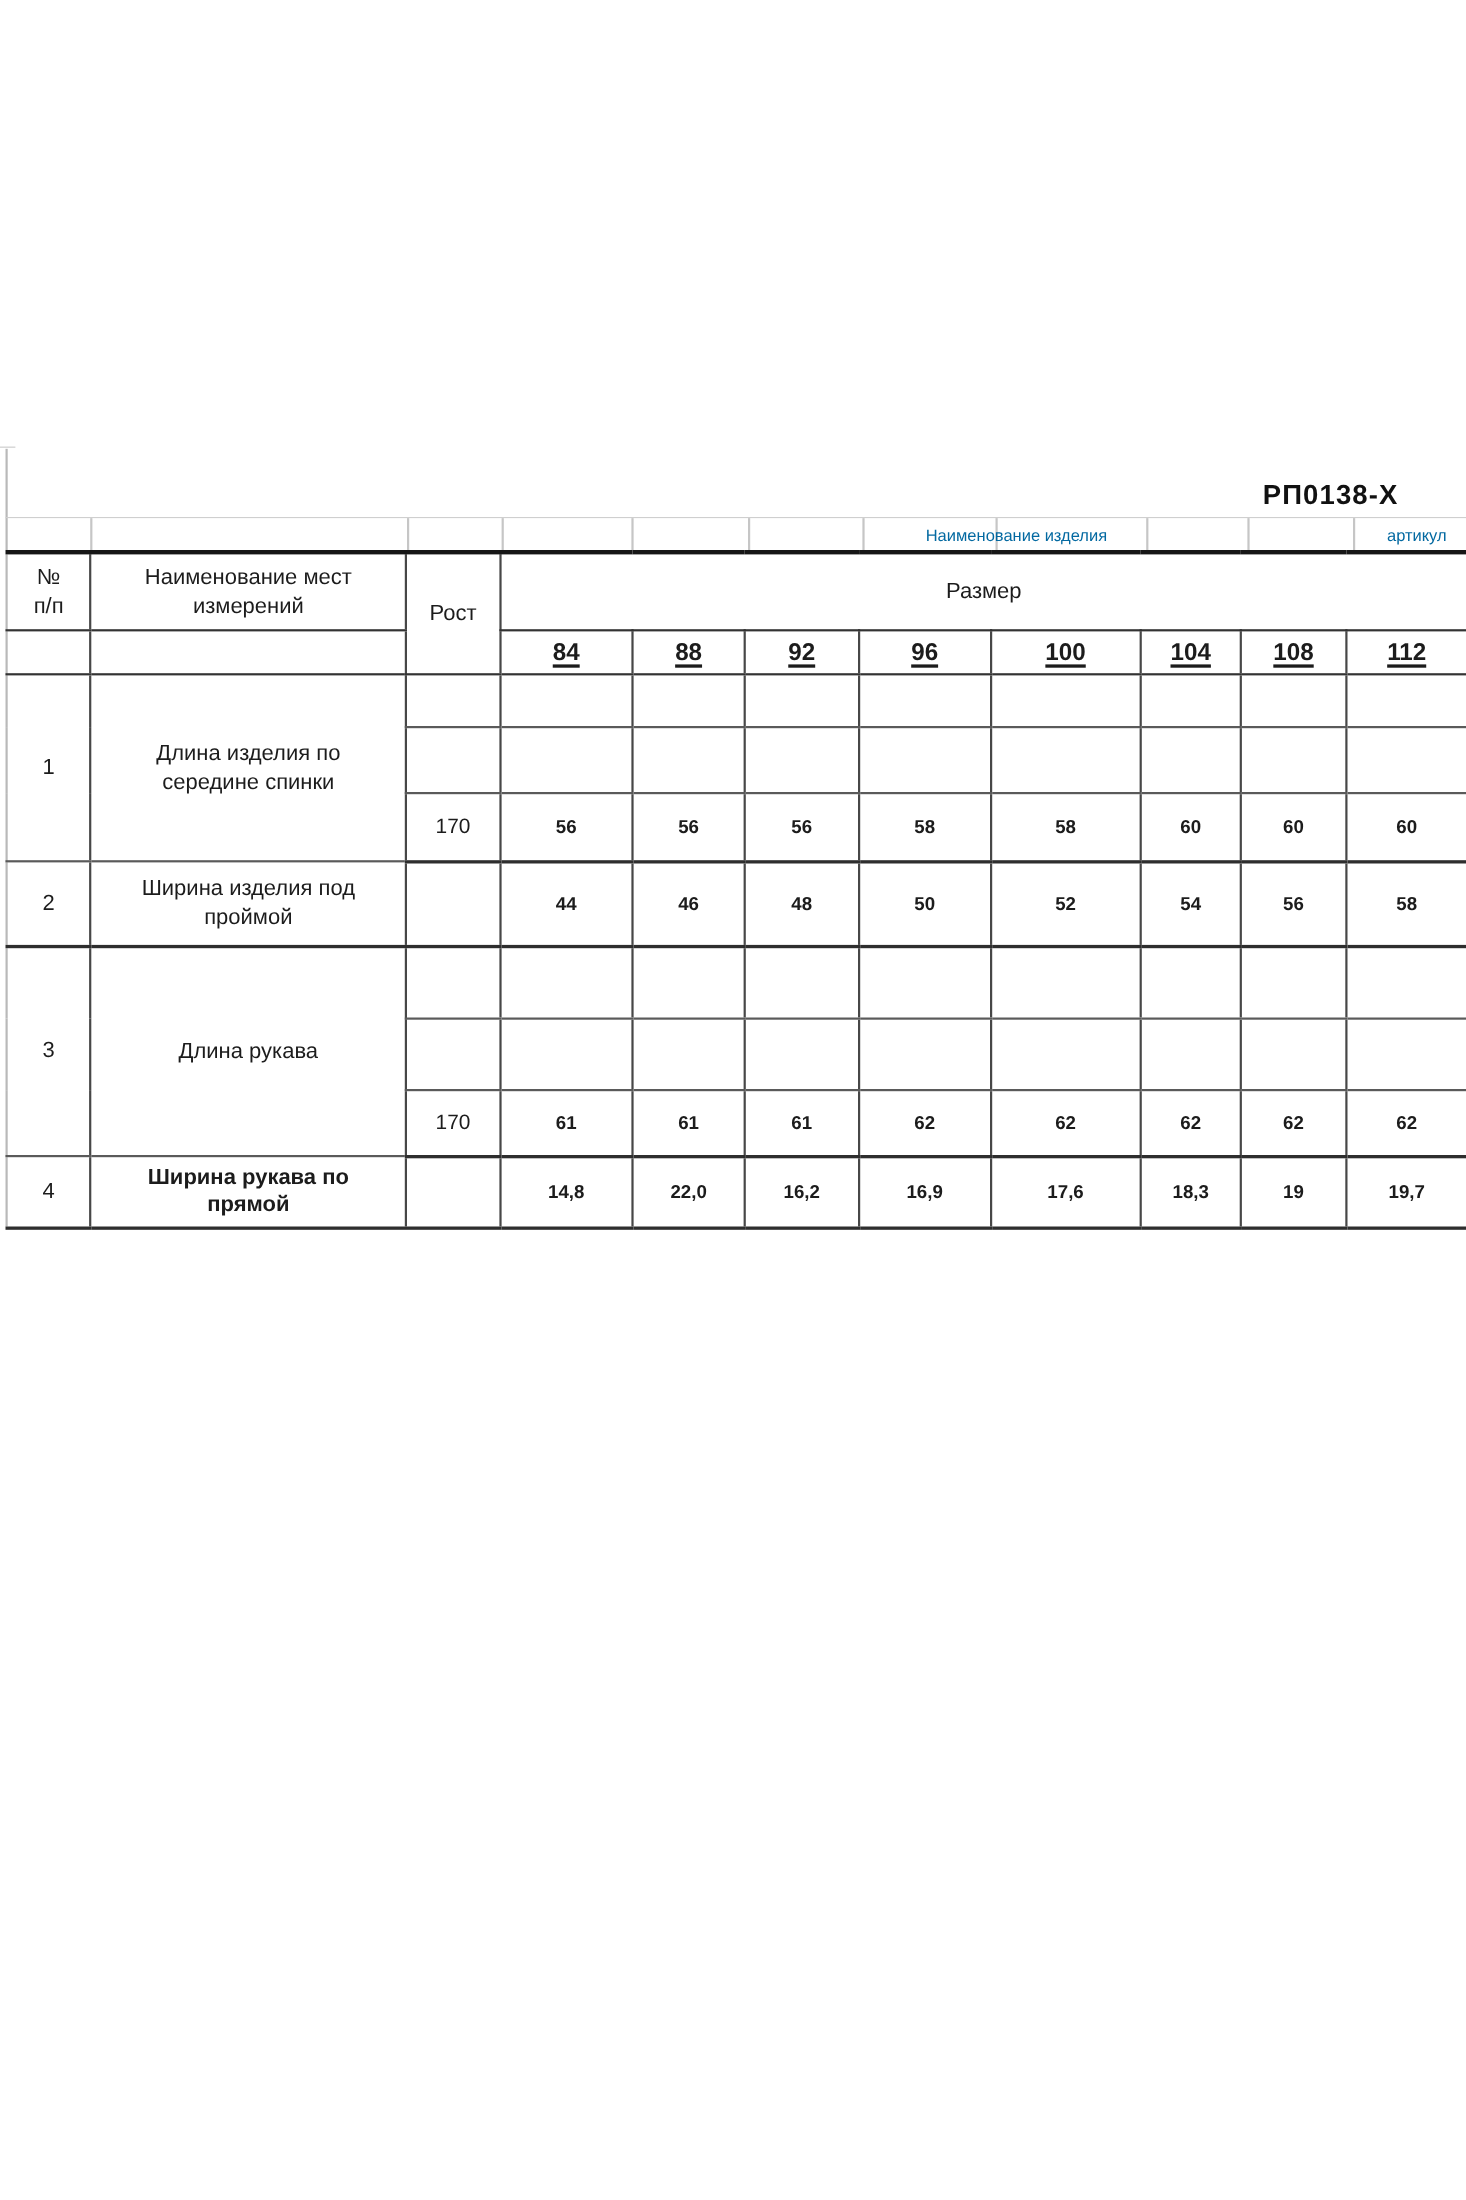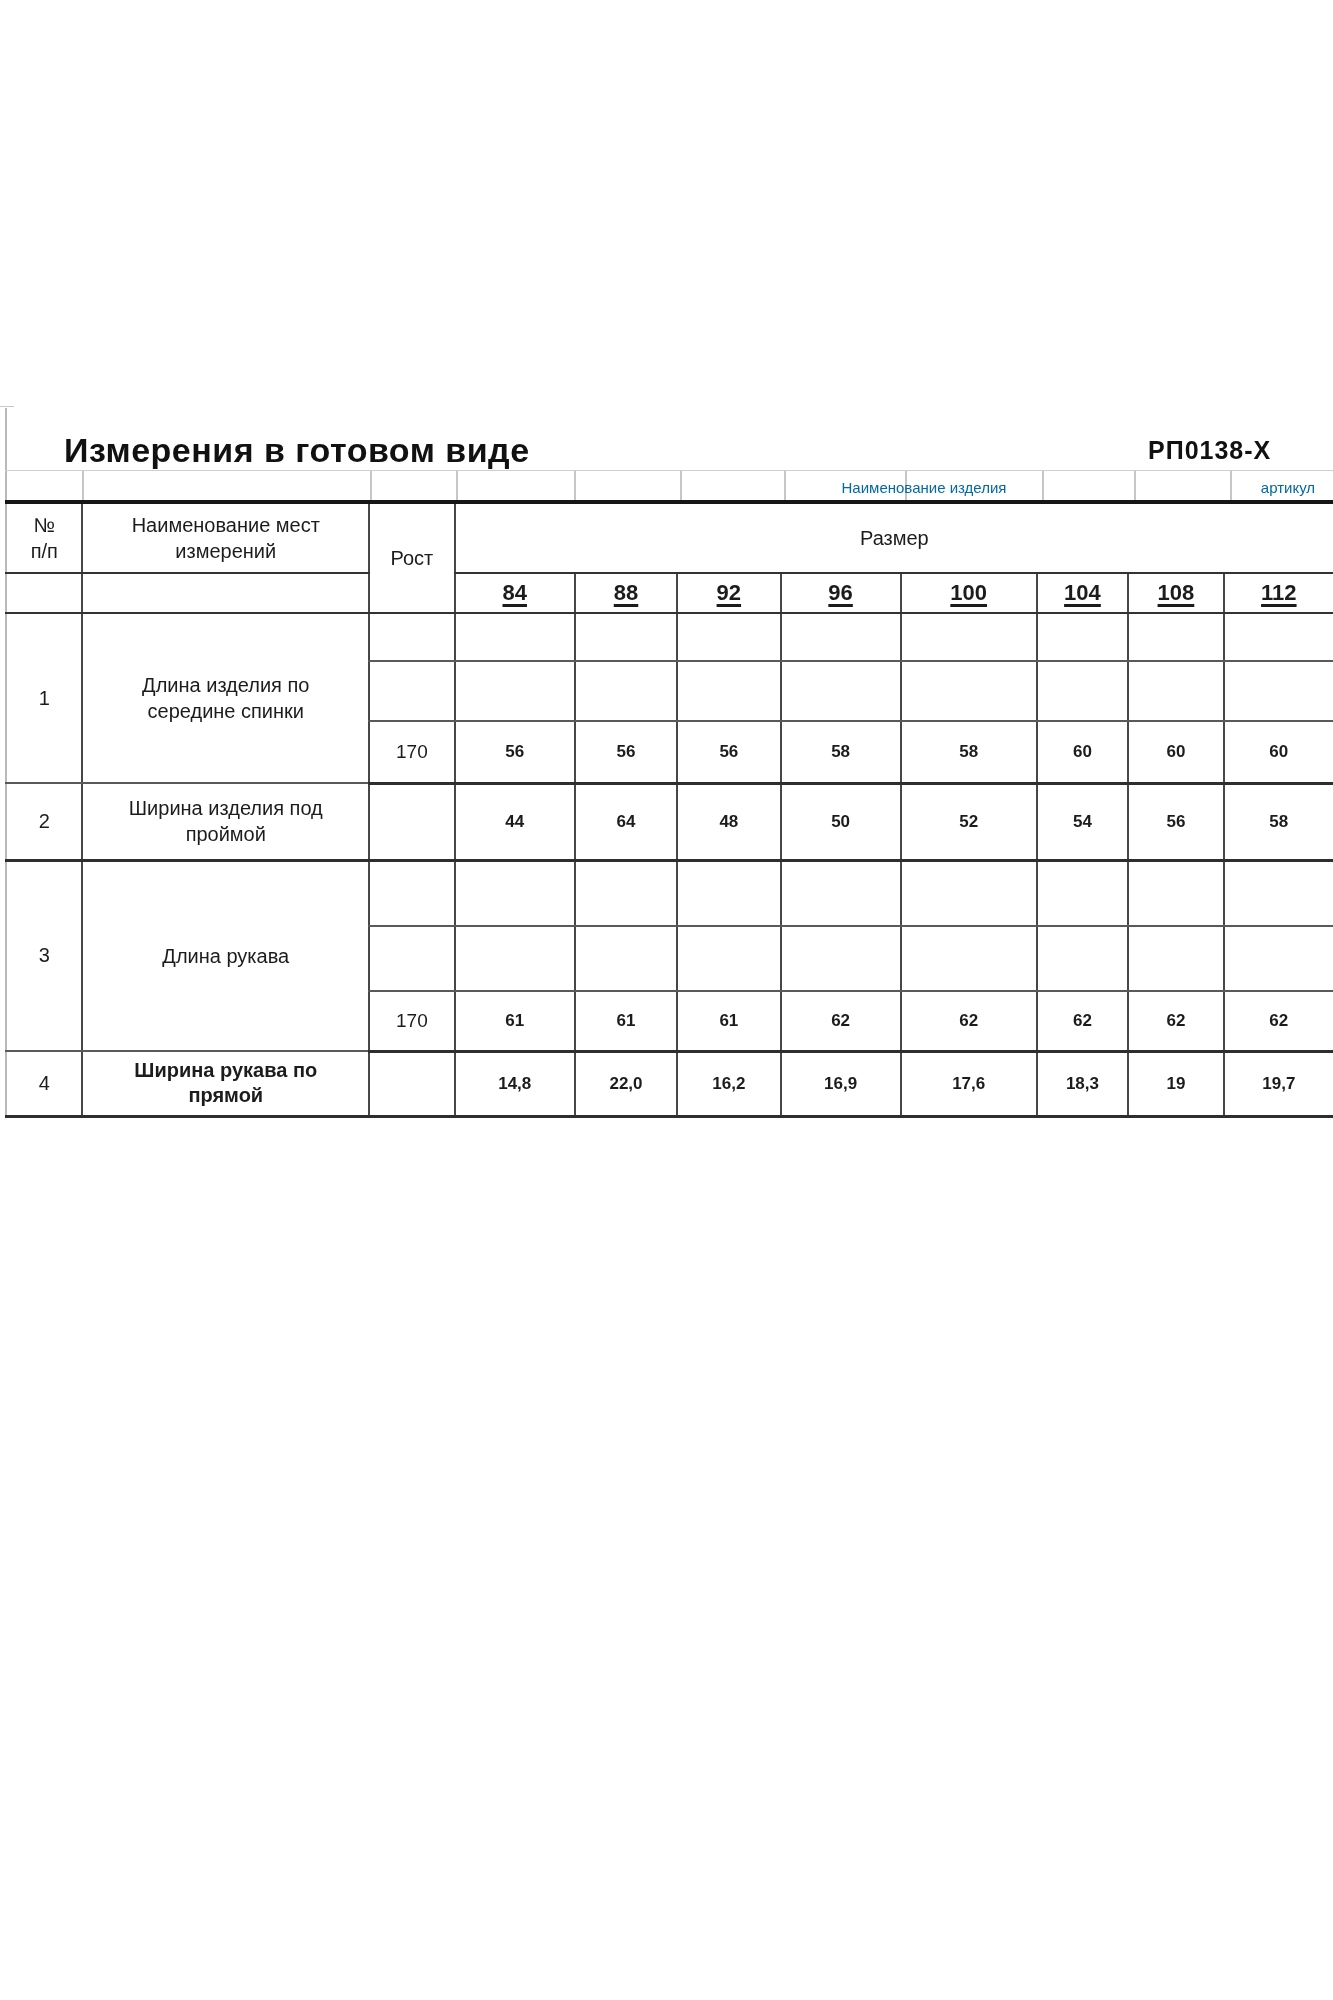--- a/index.html
+++ b/index.html
@@ -50,21 +50,20 @@
   .val{font-size:17px;font-weight:bold;color:#141414;}
   .rostval{font-size:19px;text-align:right;padding-right:5px;}
   .lbl-left{text-align:left;padding-left:4px;line-height:25px;font-weight:bold;}
 </style>
 </head>
 <body>
 
 <div class="screen">
 
   <div class="titlebar">
-    <span class="t t-main">Измерения в готовом виде</span>
     <span class="t t-article">РП0138-Х</span>
   </div>
 
   <div class="hline-top"></div>
   <div class="vline-left"></div>
   <div class="hline-cap"></div>
   <div class="cap-tick" style="left:82px"></div>
   <div class="cap-tick" style="left:370px"></div>
   <div class="cap-tick" style="left:456px"></div>
   <div class="cap-tick" style="left:574px"></div>
@@ -152,21 +151,21 @@
       <td class="val">60</td>
       <td class="val">60</td>
     </tr>
 
     <tr class="one2 blockend">
       <td class="first numcell">2</td>
       <td class="lbl">Ширина изделия под
 проймой</td>
       <td class="rostval"></td>
       <td class="val">44</td>
-      <td class="val">64</td>
+      <td class="val">46</td>
       <td class="val">48</td>
       <td class="val">50</td>
       <td class="val">52</td>
       <td class="val">54</td>
       <td class="val">56</td>
       <td class="val">58</td>
     </tr>
 
     <tr class="s3 sub">
       <td class="first numcell" rowspan="3">3</td>

